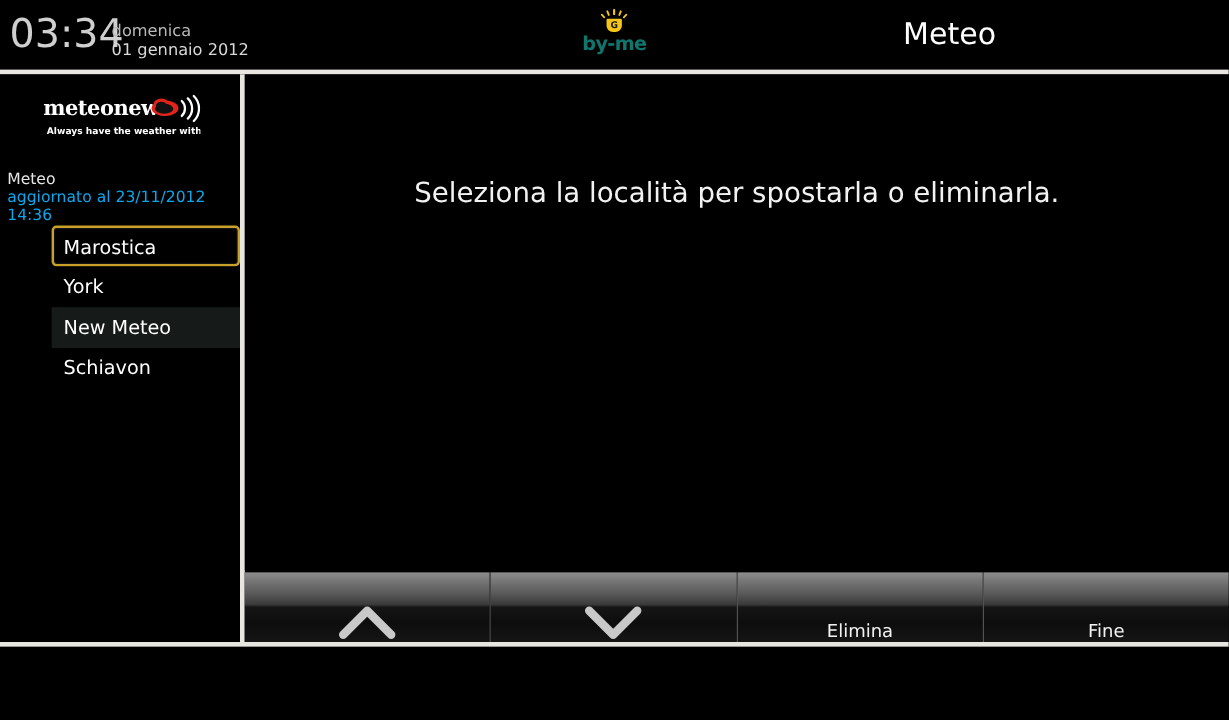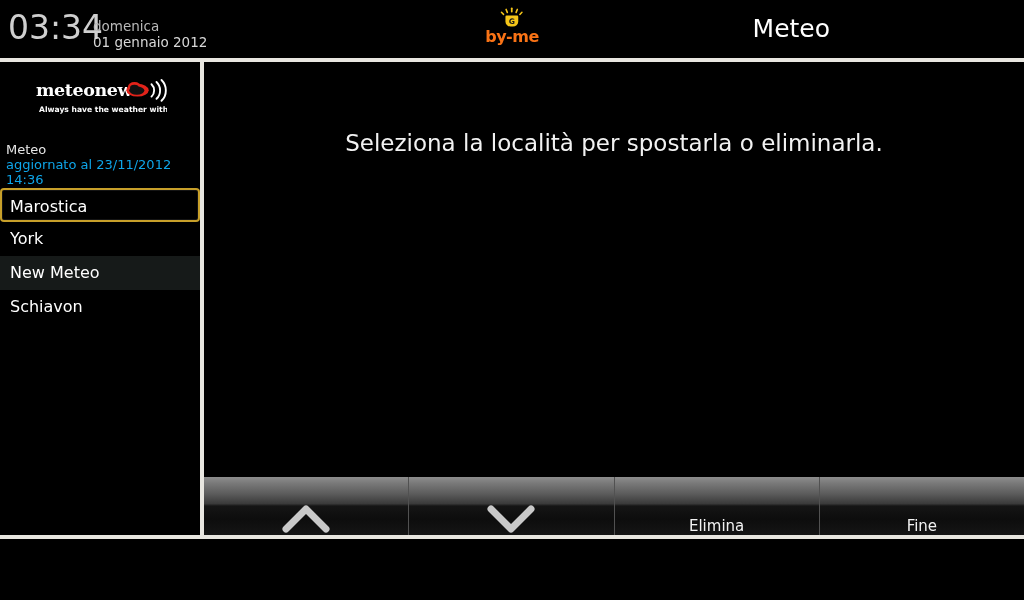--- a/index.html
+++ b/index.html
@@ -55,21 +55,21 @@
     text-align: center;
   }
   .brand-mark {
     height: 22px;
     display: block;
     margin: 0 auto;
   }
   .brand-name {
     font-size: 16px;
     font-weight: bold;
-    color: #f97316;
+    color: #0f766e;
     letter-spacing: -0.5px;
     line-height: 18px;
     font-family: "DejaVu Sans", "Liberation Sans", sans-serif;
   }
   .page-title {
     position: absolute;
     right: 12px; top: 14px;
     font-size: 25px;
     color: #ffffff;
     line-height: 30px;
@@ -133,20 +133,21 @@
   }
   .loc-row {
     position: relative;
     height: 34px;
     line-height: 34px;
     padding-left: 10px;
     font-size: 16px;
     color: #ffffff;
     box-sizing: border-box;
     background: #000;
+    margin-left: 43px;
   }
   .loc-row.alt {
     background: #161a19;
   }
   .loc-row.selected {
     border: 2px solid #c8a02a;
     border-radius: 4px;
     padding-left: 8px;
     background: #000;
     box-shadow: inset 0 0 0 1px #141414;
@@ -154,21 +155,21 @@
 
   
   .main {
     position: absolute;
     left: 204px; top: 62px;
     width: 820px; height: 413px;
     background: #000;
   }
   .main-msg {
     position: absolute;
-    left: 0; top: 68px;
+    left: 0; top: 86px;
     width: 820px;
     text-align: center;
     font-size: 23px;
     color: #f2f2f2;
   }
 
   
   .toolbar {
     position: absolute;
     left: 204px; top: 477px;

